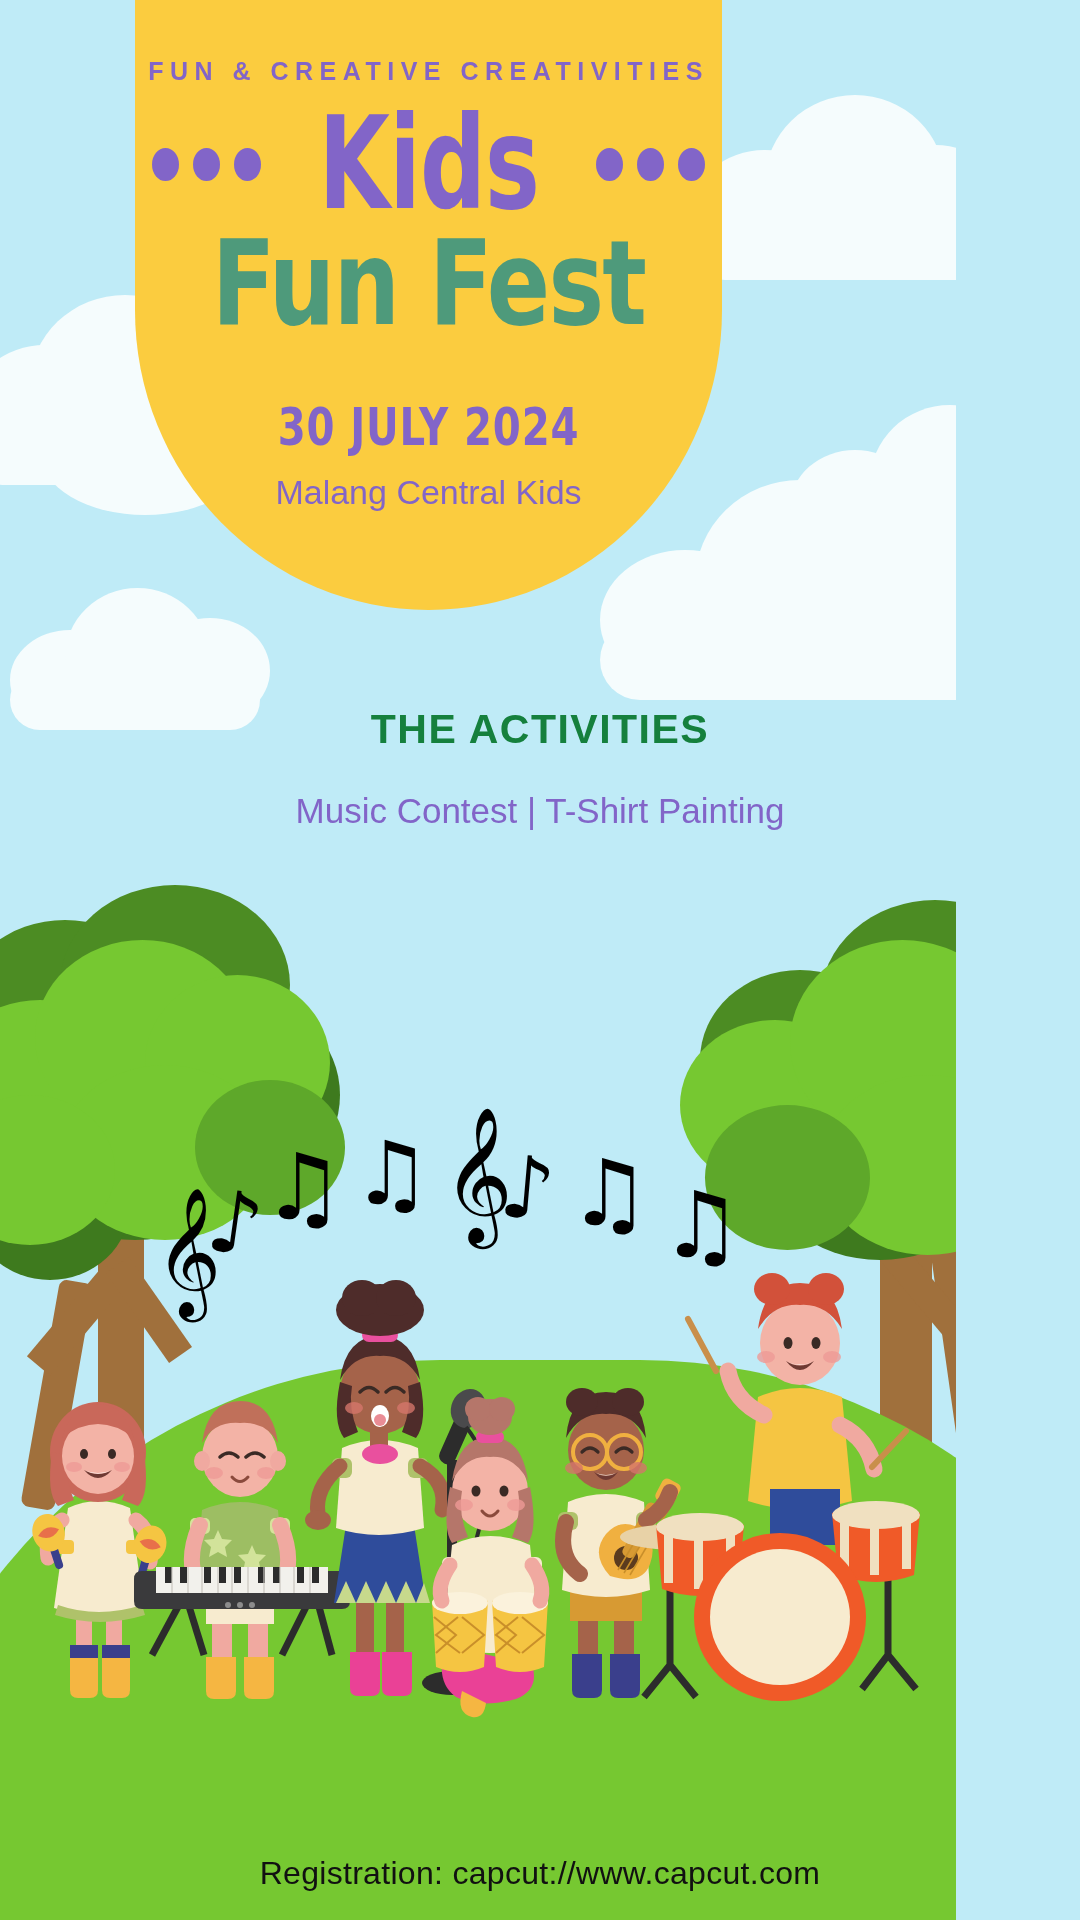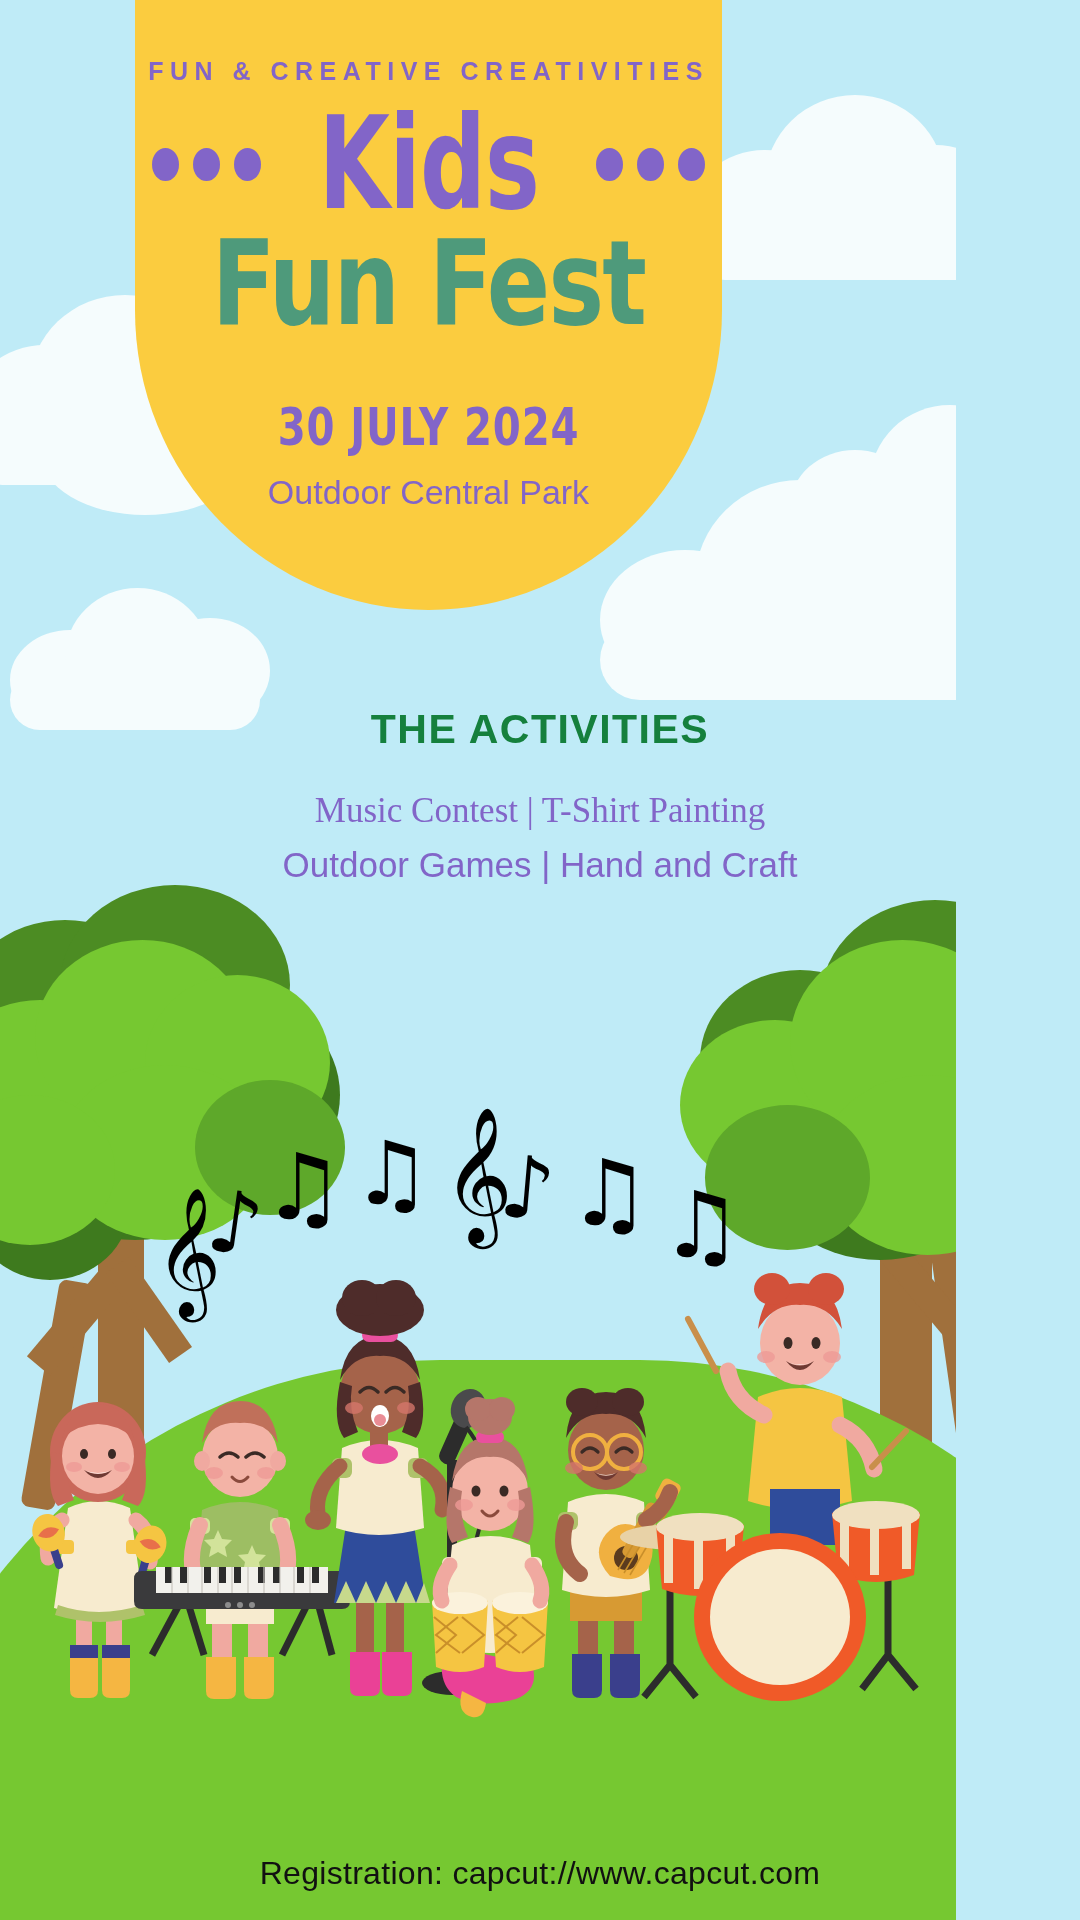--- a/index.html
+++ b/index.html
@@ -50,21 +50,21 @@
     color:#8265C8;font-size:52px;font-weight:bold;margin-top:54px;letter-spacing:1px;
     font-family:"DejaVu Sans Condensed","Liberation Sans Narrow","Liberation Sans",sans-serif;
     transform:scaleX(0.86);transform-origin:center;
   }
   .venue{color:#8265C8;font-size:34px;margin-top:16px;}
 
   
   #activities{position:absolute;left:0;top:706px;width:1080px;text-align:center;}
   .act-title{color:#15803d;font-size:41px;font-weight:bold;letter-spacing:1.5px;}
   .act-line{color:#8265C8;font-size:35px;margin-top:14px;}
-  .act-line.first{margin-top:38px;font-family:Liberation Serif, serif;}
+  .act-line.first{margin-top:38px;}
 
   
   #scene{position:absolute;left:0;top:880px;width:1080px;height:1040px;}
 
   .hill{
     position:absolute;left:-120px;bottom:0;width:1320px;height:560px;
     background:#76C831;border-radius:660px 660px 0 0;
   }
   .grass-band{position:absolute;left:0;bottom:0;width:1080px;height:180px;background:#76C831;}
 
@@ -139,28 +139,27 @@
         <span class="dots">
             <b></b>
             <b></b>
             <b></b>
           </span>
       </div>
 
       <div class="funfest">Fun Fest</div>
 
       <div class="date">30 JULY 2024</div>
-      <div class="venue">Outdoor Central Park</div>
+      <div class="venue">Malang Central Kids</div>
     </div>
   </div>
 
   <div id="activities">
     <div class="act-title">THE ACTIVITIES</div>
     <div class="act-line first">Music Contest | T-Shirt Painting</div>
-    <div class="act-line">Outdoor Games | Hand and Craft</div>
   </div>
 
   <div id="scene">
 
     <div>
       <div class="trunk" style="left:98px;top:330px;width:46px;height:300px;border-radius:8px;"></div>
       <div class="trunk" style="left:40px;top:400px;width:34px;height:230px;border-radius:8px;transform:rotate(10deg);"></div>
       <div class="trunk" style="left:62px;top:380px;width:30px;height:120px;transform:rotate(40deg);"></div>
       <div class="trunk" style="left:135px;top:375px;width:28px;height:110px;transform:rotate(-35deg);"></div>
 

